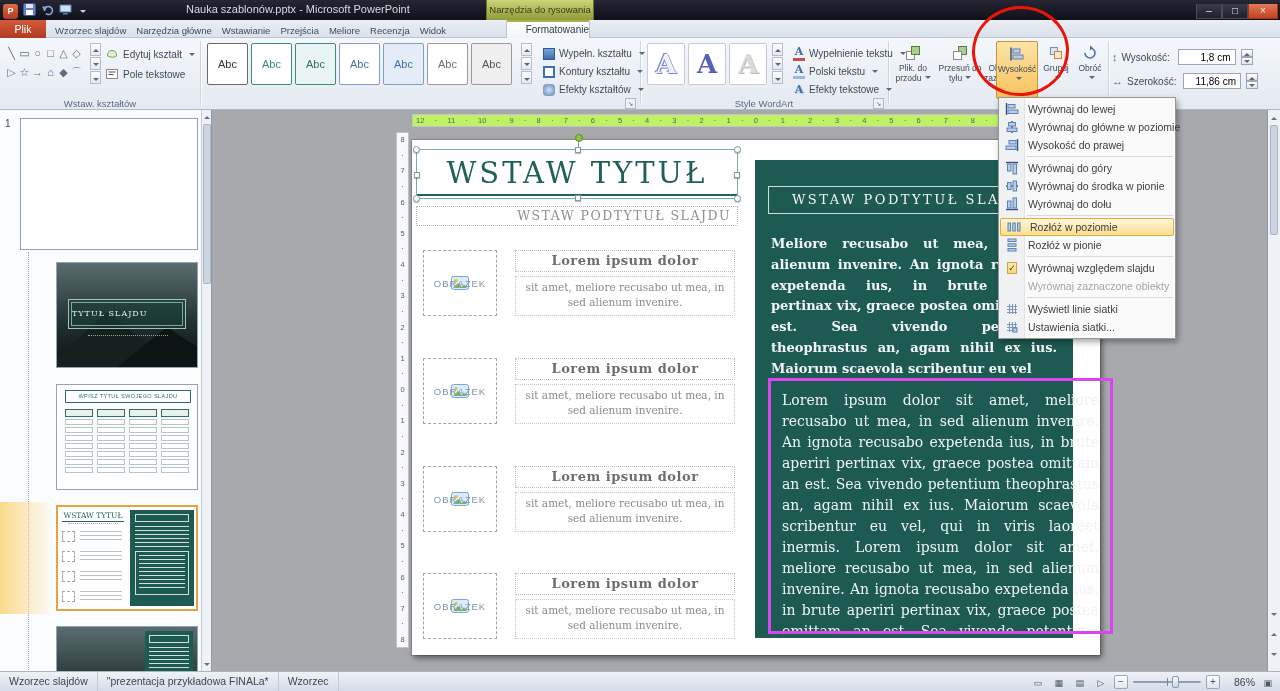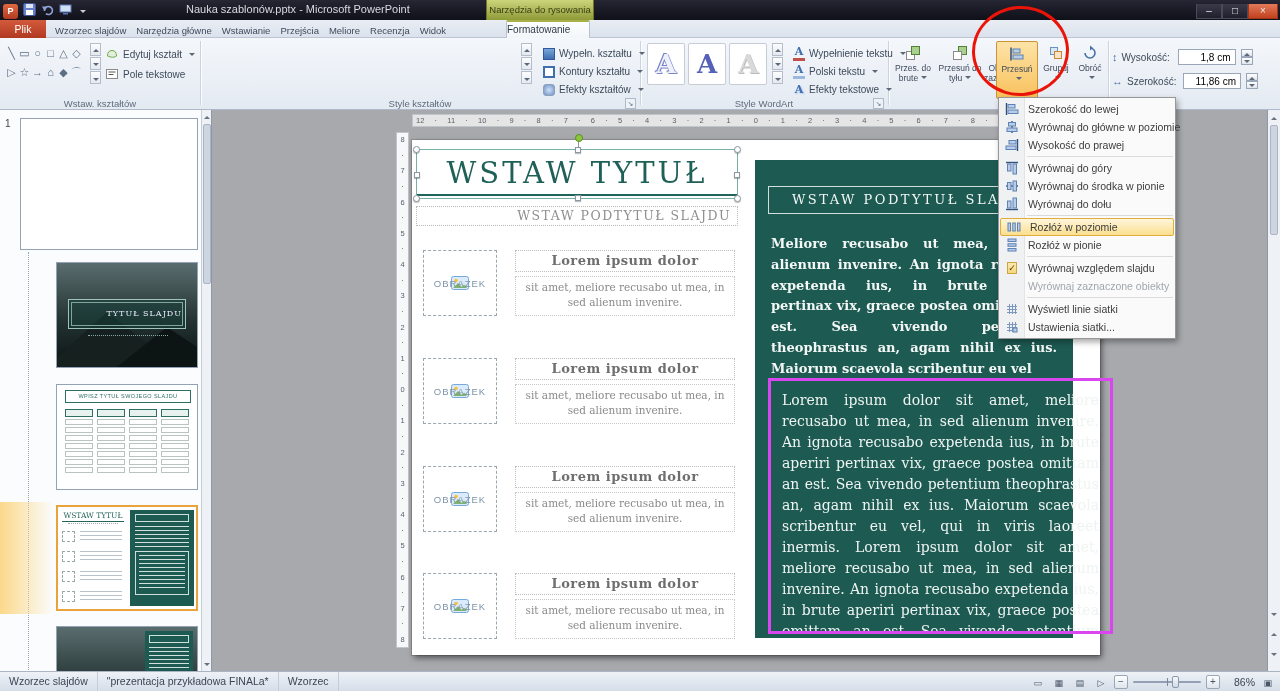--- a/index.html
+++ b/index.html
@@ -17,21 +17,21 @@
   .winbtn.close{width:30px;background:linear-gradient(#e27a5a,#c2411f);border-color:#a33616}
   .winbtns{position:absolute;right:2px;top:0}
   .dd{display:inline-block;width:0;height:0;border:3px solid transparent;border-top-color:#5c6878;vertical-align:middle;margin-left:3px;margin-top:3px}
   .qat .dd{border-top-color:#c8cdd8}
 
   
   #tabsrow{position:absolute;left:0;top:20px;width:1280px;height:18px;background:linear-gradient(#e9edf4,#dbe2ec);border-bottom:1px solid #bcc5d3}
   .filetab{position:absolute;left:0;top:0;width:46px;height:18px;background:linear-gradient(#d35a3b,#b03a22);color:#fff;font-size:10.5px;text-align:center;line-height:18px}
   .tabs{position:absolute;left:50px;top:0;white-space:nowrap}
   .tab{display:inline-block;padding:0 5px;font-size:9.5px;line-height:18px;color:#3f4b5c}
-  .tab-active{position:absolute;left:506px;top:0;width:84px;height:19px;background:linear-gradient(#fdfefe,#f2f5f9);border:1px solid #b9c2d0;border-bottom:none;border-top:2px solid #aab04a;border-radius:2px 2px 0 0;font-size:10px;text-align:left;line-height:16px;color:#2f3a4a}
+  .tab-active{position:absolute;left:506px;top:0;width:84px;height:19px;background:linear-gradient(#fdfefe,#f2f5f9);border:1px solid #b9c2d0;border-bottom:none;border-top:2px solid #aab04a;border-radius:2px 2px 0 0;font-size:10px;text-align:right;line-height:16px;color:#2f3a4a}
 
   
   #ribbon{position:absolute;left:0;top:38px;width:1280px;height:72px;background:linear-gradient(#f4f7fb,#e4eaf2);border-bottom:1px solid #aeb9c9;z-index:10}
   .gsep{position:absolute;top:3px;height:64px;border-left:1px solid #cbd3de;border-right:1px solid #fdfdfe}
   .grp-label{position:absolute;top:60px;font-size:9.5px;color:#5e6b7d;text-align:center;white-space:nowrap}
   .dlg{position:absolute;top:60px;width:11px;height:11px;border:1px solid #aeb9c9;background:#eef2f7;font-size:7px;line-height:9px;text-align:center;color:#5e6b7d}
   .shapecell span{display:inline-block;width:13px;text-align:center;font-size:11px;line-height:19px;color:#5d6f84}
   .miniscroll{position:absolute;display:flex;flex-direction:column;gap:1px}
   .miniscroll b{display:block;width:11px;height:13px;border:1px solid #b4bdc9;background:linear-gradient(#fdfdfe,#e4e9f0);position:relative}
   .tri-u,.tri-d{position:absolute;left:2px;width:0;height:0;border:3px solid transparent}
@@ -89,21 +89,21 @@
   .pscroll .thumbbar{position:absolute;left:1px;top:14px;width:8px;height:160px;background:#cdd5e0;border:1px solid #aab4c4;border-radius:2px}
   .sarw{position:absolute;left:1px;width:9px;height:12px}
   .sarw:after{content:'';position:absolute;left:1px;border:3.5px solid transparent}
   .sarw.up:after{border-bottom-color:#67727f;top:2px}
   .sarw.dn:after{border-top-color:#67727f;top:5px}
   .darkslide{background:linear-gradient(180deg,#5a6d6e 0%,#243333 55%,#0c1313 100%)}
   .mtn{position:absolute;bottom:0;width:0;height:0}
 
   
   #editor{position:absolute;left:212px;top:110px;width:1068px;height:561px;background:#a7a9ad;overflow:hidden}
-  .hrule{position:absolute;left:200px;top:4px;width:688px;height:13px;background:#e5e5e5;border:1px solid #c0c5cc;display:flex;justify-content:space-between;align-items:center;padding:0 3px}
+  .hrule{position:absolute;left:200px;top:4px;width:688px;height:13px;background:#bef264;border:1px solid #c0c5cc;display:flex;justify-content:space-between;align-items:center;padding:0 3px}
   .hrule span{font-size:7.5px;color:#59606a;line-height:11px}
   .vrule{position:absolute;left:184px;top:22px;width:13px;height:516px;background:#f7f8fa;border:1px solid #c0c5cc;display:flex;flex-direction:column;justify-content:space-between;align-items:center;padding:3px 0}
   .vrule span{font-size:7.5px;color:#59606a;line-height:8px}
   .escroll{position:absolute;left:1055px;top:0;width:13px;height:561px;background:#eef1f5;border-left:1px solid #8f98a5}
   .escroll .thumbbar{position:absolute;left:2px;top:15px;width:8px;height:110px;background:#cdd5e0;border:1px solid #aab4c4;border-radius:2px}
 
   
   #slide{position:absolute;left:200px;top:30px;width:688px;height:515px;background:#fff;box-shadow:2px 3px 6px rgba(0,0,0,.5),0 0 0 1px #909090}
   .ph{position:absolute;border:1px dotted #b9b9b9}
   #titlebox{position:absolute;left:4px;top:9px;width:322px;height:50px;border:1px solid #79b0a6}
@@ -207,20 +207,23 @@
   <div class="sbtn" style="left:102px;top:28px">
     <span><svg width="14" height="14">
           <rect x="1.5" y="2.5" width="11" height="9" fill="#fff" stroke="#8a8a8a"></rect>
           <line x1="3.5" y1="5" x2="10.5" y2="5" stroke="#555"></line>
           <line x1="3.5" y1="7.5" x2="8.5" y2="7.5" stroke="#555"></line>
         </svg></span>
     <span>Pole tekstowe</span>
   </div>
   <div class="grp-label" style="left:10px;width:180px">Wstaw. kształtów</div>
 
+  <div class="abs" style="left:207px;top:5px;white-space:nowrap">
+    <span class="abc abc1">Abc</span><span class="abc abc2">Abc</span><span class="abc abc3">Abc</span><span class="abc abc4">Abc</span><span class="abc abc5">Abc</span><span class="abc abc6">Abc</span><span class="abc abc7">Abc</span>
+  </div>
   <div class="miniscroll" style="position:absolute;left:521px;top:5px">
       <b>
         <i class="tri-u"></i>
       </b>
       <b>
         <i class="tri-d"></i>
       </b>
       <b>
         <i class="tri-d" style="top:6px"></i>
       </b>
@@ -233,21 +236,20 @@
   <div class="sbtn" style="left:540px;top:25px">
     <span class="fico" style="border:2px solid #3f6fae;background:#fff"></span>
     <span>Kontury kształtu</span>
       <span class="dd"></span>
   </div>
   <div class="sbtn" style="left:540px;top:43px">
     <span class="fico" style="background:radial-gradient(circle,#cfe0f5,#6f93c8);border:1px solid #8aa0bd;border-radius:3px"></span>
     <span>Efekty kształtów</span>
       <span class="dd"></span>
   </div>
-  <div class="grp-label" style="left:210px;width:420px">Style kształtów</div>
   <div class="dlg" style="left:625px">↘</div>
 
   <div class="abs" style="left:647px;top:5px;white-space:nowrap">
     <span class="watile wa1">A</span><span class="watile wa2">A</span><span class="watile wa3">A</span>
   </div>
   <div class="miniscroll" style="position:absolute;left:772px;top:5px">
       <b>
         <i class="tri-u"></i>
       </b>
       <b>
@@ -273,21 +275,21 @@
       <span class="dd"></span>
   </div>
   <div class="grp-label" style="left:650px;width:228px">Style WordArt</div>
   <div class="dlg" style="left:873px">↘</div>
 
   <div class="bb" style="left:890px;width:46px">
     <svg width="16" height="16">
         <rect x="1.5" y="6.5" width="8" height="8" fill="#fff" stroke="#8a8a8a"></rect>
         <rect x="6.5" y="1.5" width="8" height="8" fill="#a9d08e" stroke="#538135"></rect>
       </svg>
-    <span>Przes. do brute</span><span class="dd"></span>
+    <span>Plik. do przodu</span><span class="dd"></span>
   </div>
   <div class="bb" style="left:937px;width:46px">
     <svg width="16" height="16">
         <rect x="6.5" y="1.5" width="8" height="8" fill="#a9d08e" stroke="#538135"></rect>
         <rect x="1.5" y="6.5" width="8" height="8" fill="#fff" stroke="#8a8a8a"></rect>
       </svg>
     <span>Przesuń do tyłu</span><span class="dd"></span>
   </div>
   <div class="bb" style="left:984px;width:40px">
     <svg width="16" height="16">
@@ -299,21 +301,21 @@
       </svg>
     <span>Okienko zaznaczeń</span>
   </div>
 
   <div class="bb pressed" style="left:996px;width:42px" id="alignbtn">
     <svg width="16" height="16">
         <line x1="2" y1="1.5" x2="2" y2="14.5" stroke="#2f5280" stroke-width="1.5"></line>
         <rect x="4" y="3" width="7" height="4" fill="#b9cce8" stroke="#5d82b5"></rect>
         <rect x="4" y="9" width="10" height="4" fill="#b9cce8" stroke="#5d82b5"></rect>
       </svg>
-    <span>Przesuń</span><span class="dd"></span>
+    <span>Wysokość</span><span class="dd"></span>
   </div>
   <div class="bb" style="left:1040px;width:32px">
     <svg width="16" height="16">
         <rect x="2.5" y="2.5" width="7" height="7" fill="#d9e7f5" stroke="#6a93c3"></rect>
         <rect x="6.5" y="6.5" width="7" height="7" fill="#fde4c8" stroke="#c98633"></rect>
       </svg>
     <span>Grupuj</span><span class="dd"></span>
   </div>
   <div class="bb" style="left:1074px;width:32px">
     <svg width="16" height="16">
@@ -343,21 +345,21 @@
   </div>
 </div>
 
 <div id="alignmenu">
   <div class="mi">
     <span class="mic"><svg width="14" height="14">
           <line x1="1.5" y1="1" x2="1.5" y2="13"></line>
           <rect x="3" y="2.5" width="7" height="3.5"></rect>
           <rect x="3" y="8" width="10" height="3.5"></rect>
         </svg></span>
-    <span class="mil">Szerokość do lewej</span>
+    <span class="mil">Wyrównaj do lewej</span>
   </div>
   <div class="mi">
     <span class="mic"><svg width="14" height="14">
           <line x1="7" y1="1" x2="7" y2="13"></line>
           <rect x="3.5" y="2.5" width="7" height="3.5"></rect>
           <rect x="2" y="8" width="10" height="3.5"></rect>
         </svg></span>
     <span class="mil">Wyrównaj do główne w poziomie</span>
   </div>
   <div class="mi">
@@ -440,21 +442,21 @@
 <div id="panel">
   <span class="abs" style="left:5px;top:8px;font-size:10px;color:#444">1</span>
   <div class="connector" style="top:142px;height:486px"></div>
   <div class="abs" style="left:0;top:392px;width:54px;height:112px;background:linear-gradient(90deg,#fbd98a,rgba(251,217,138,0))"></div>
 
   <div class="thumb" style="left:20px;top:8px;width:178px;height:132px"></div>
 
   <div class="thumb darkslide" style="left:56px;top:152px;width:142px;height:106px">
     <div class="mtn" style="left:-10px;border-left:60px solid transparent;border-right:70px solid transparent;border-bottom:55px solid #15201f"></div>
     <div class="mtn" style="left:60px;border-left:50px solid transparent;border-right:60px solid transparent;border-bottom:40px solid #0d1514"></div>
-    <div class="abs" style="left:11px;top:36px;width:118px;height:30px;border:1px solid #9fc3bc;background:rgba(22,62,57,.55);text-align:right">
+    <div class="abs" style="left:11px;top:36px;width:118px;height:30px;border:1px solid #9fc3bc;background:rgba(22,62,57,.55);text-align:left">
       <div style="margin:2px;border:1px solid #7fa79f;height:24px;line-height:22px;font-size:8px;letter-spacing:1px;color:#eef;font-family:'DejaVu Serif',serif">TYTUŁ SLAJDU</div>
     </div>
     <div class="abs" style="left:31px;top:72px;width:80px;border-top:1px dotted #8aa8a2"></div>
   </div>
 
   <div class="thumb" style="left:56px;top:274px;width:142px;height:106px">
     <div class="abs" style="left:8px;top:5px;width:126px;height:13px;border:1px solid #2e6e63;text-align:center;font-size:5.5px;line-height:11px;color:#2e6e63;letter-spacing:.4px">WPISZ TYTUŁ SWOJEGO SLAJDU</div>
     <div class="abs" style="left:8px;top:24px;width:130px">
       <div class="t3col">
           <div class="t3h"></div>

